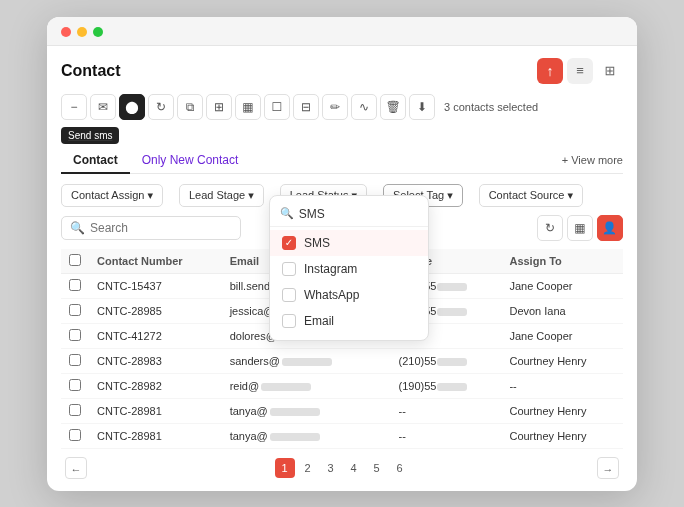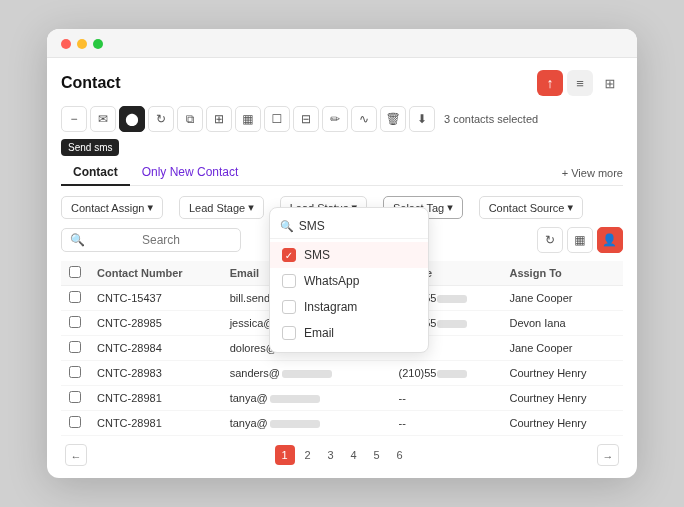--- a/index.html
+++ b/index.html
@@ -193,21 +193,20 @@
       width: 180px;
       background: #fff;
     }
     .search-box input {
       border: none;
       outline: none;
       font-size: 12px;
       width: 100%;
       background: transparent;
       color: #333;
-      text-align: center;
     }
     .search-icon-span {
       color: #aaa;
       margin-right: 5px;
       font-size: 12px;
     }
     .right-icons {
       display: flex;
       gap: 4px;
     }
@@ -388,21 +387,21 @@
       <button class="toolbar-btn">▦</button>
       <button class="toolbar-btn">☐</button>
       <button class="toolbar-btn">⊟</button>
       <button class="toolbar-btn">✏</button>
       <button class="toolbar-btn">∿</button>
       <button class="toolbar-btn">🗑</button>
       <button class="toolbar-btn">⬇</button>
       <span class="toolbar-selected-label">3 contacts selected</span>
     </div>
 
-    <div style="position:relative; margin-bottom:6px;">
+    <div style="position:relative; margin-bottom:6px;text-decoration:underline;">
       <span class="send-sms-chip">Send sms</span>
     </div>
 
     <div class="tabs-row">
       <div class="tabs-left">
         <div class="tab active">Contact</div>
         <div class="tab">Only New Contact</div>
       </div>
       <span class="view-more-link">+ View more</span>
     </div>
@@ -469,33 +468,42 @@
     </td>
     <td>CNTC-28985</td>
     <td>jessica@<span style="display:inline-block;width:50px;height:8px;background:#e0e0e0;border-radius:3px;margin-left:2px;vertical-align:middle;"></span></td>
     <td>(319)55<span style="display:inline-block;width:30px;height:8px;background:#e0e0e0;border-radius:3px;margin-left:1px;vertical-align:middle;"></span></td>
     <td>Devon Iana</td>
   </tr>
             <tr>
     <td class="checkbox-cell">
       <input type="checkbox" style="">
     </td>
-    <td>CNTC-28984</td>
+    <td>CNTC-41272</td>
     <td>dolores@<span style="display:inline-block;width:50px;height:8px;background:#e0e0e0;border-radius:3px;margin-left:2px;vertical-align:middle;"></span></td>
     <td></td>
     <td>Jane Cooper</td>
   </tr>
             <tr>
     <td class="checkbox-cell">
       <input type="checkbox" style="">
     </td>
     <td>CNTC-28983</td>
     <td>sanders@<span style="display:inline-block;width:50px;height:8px;background:#e0e0e0;border-radius:3px;margin-left:2px;vertical-align:middle;"></span></td>
     <td>(210)55<span style="display:inline-block;width:30px;height:8px;background:#e0e0e0;border-radius:3px;margin-left:1px;vertical-align:middle;"></span></td>
     <td>Courtney Henry</td>
+  </tr>
+            <tr>
+    <td class="checkbox-cell">
+      <input type="checkbox" style="">
+    </td>
+    <td>CNTC-28982</td>
+    <td>reid@<span style="display:inline-block;width:50px;height:8px;background:#e0e0e0;border-radius:3px;margin-left:2px;vertical-align:middle;"></span></td>
+    <td>(190)55<span style="display:inline-block;width:30px;height:8px;background:#e0e0e0;border-radius:3px;margin-left:1px;vertical-align:middle;"></span></td>
+    <td>--</td>
   </tr>
             <tr>
     <td class="checkbox-cell">
       <input type="checkbox" style="">
     </td>
     <td>CNTC-28981</td>
     <td>tanya@<span style="display:inline-block;width:50px;height:8px;background:#e0e0e0;border-radius:3px;margin-left:2px;vertical-align:middle;"></span></td>
     <td>--</td>
     <td>Courtney Henry</td>
   </tr>
@@ -535,25 +543,25 @@
       <span style="color:#aaa;margin-right:5px;font-size:11px;">🔍</span>
       <input type="text" value="SMS" style="border: none; outline: none; font-size: 12px; width: 100%;">
     </div>
     <div id="dropdown-items">
         <div class="dropdown-item selected">
     <span class="dropdown-checkbox checked">✓</span>
     <span>SMS</span>
   </div>
         <div class="dropdown-item">
     <span class="dropdown-checkbox "></span>
-    <span>WhatsApp</span>
+    <span>Instagram</span>
   </div>
         <div class="dropdown-item">
     <span class="dropdown-checkbox "></span>
-    <span>Instagram</span>
+    <span>WhatsApp</span>
   </div>
         <div class="dropdown-item">
     <span class="dropdown-checkbox "></span>
     <span>Email</span>
   </div>
       </div>
   </div>
 </div>
 
 </body></html>

